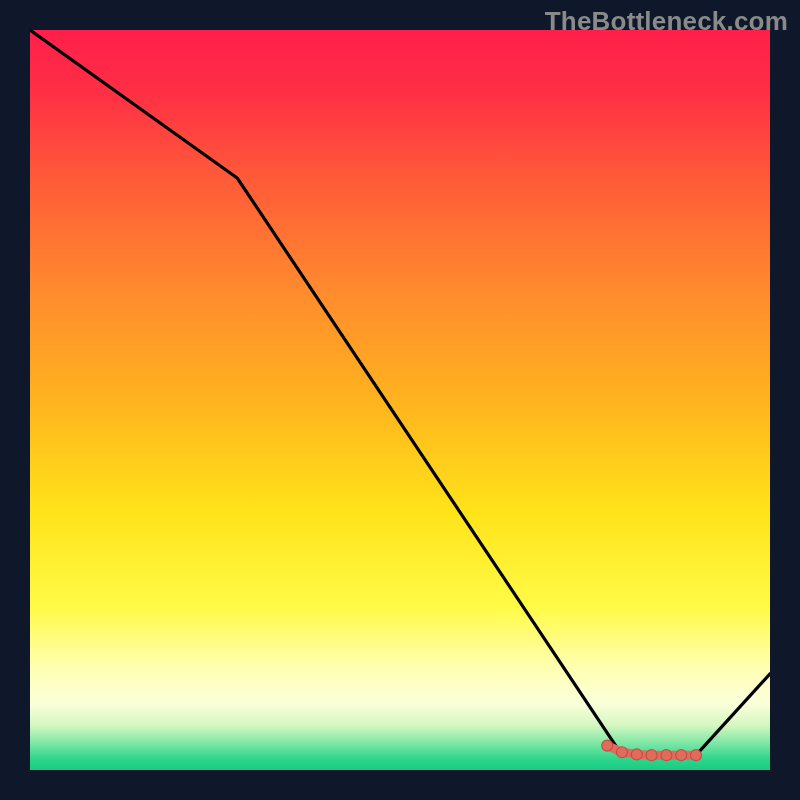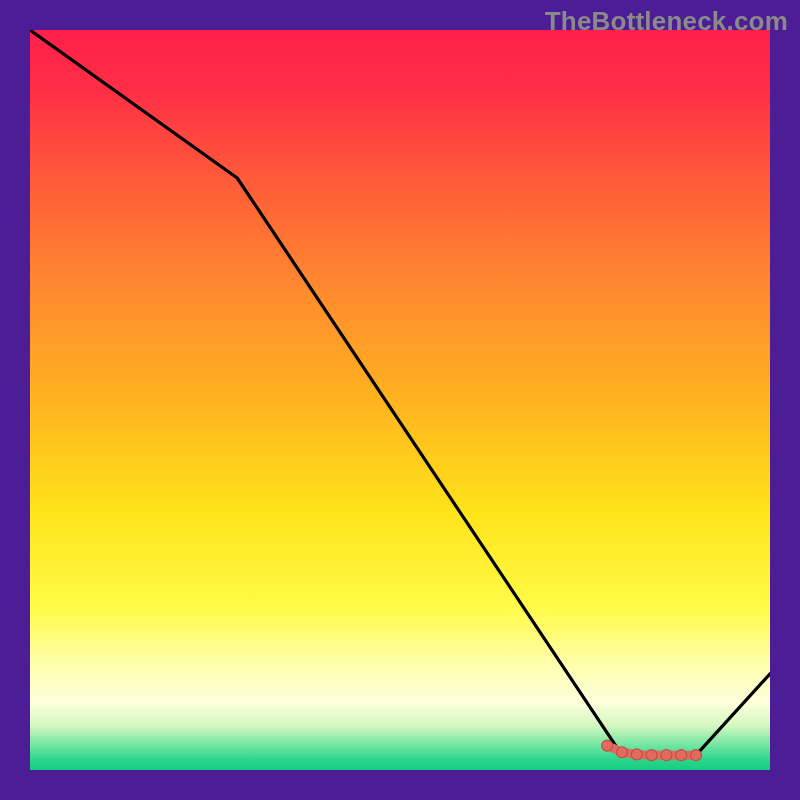--- a/index.html
+++ b/index.html
@@ -7,21 +7,21 @@
     padding: 0;
     width: 800px;
     height: 800px;
     background: #000000;
     overflow: hidden;
   }
   .outer {
     width: 800px;
     height: 800px;
     position: relative;
-    background: #4c1d95;
+    background: #0f172a;
   }
   .plot-area {
     position: absolute;
     left: 30px;
     top: 30px;
     width: 740px;
     height: 740px;
   }
   .watermark {
     position: absolute;

